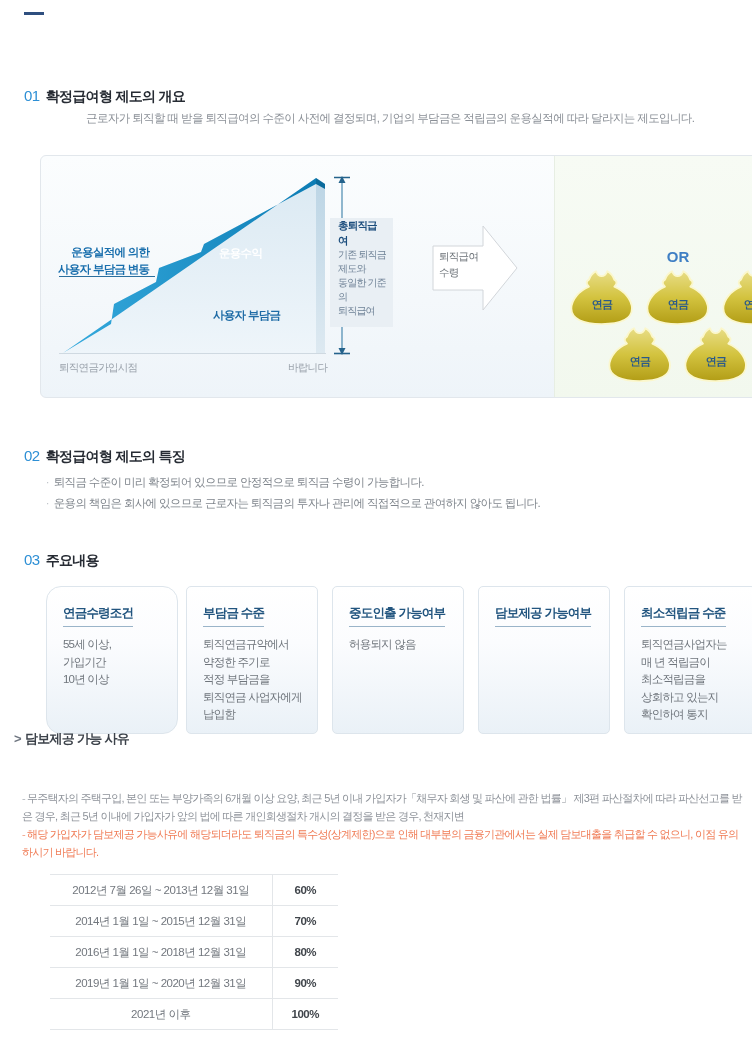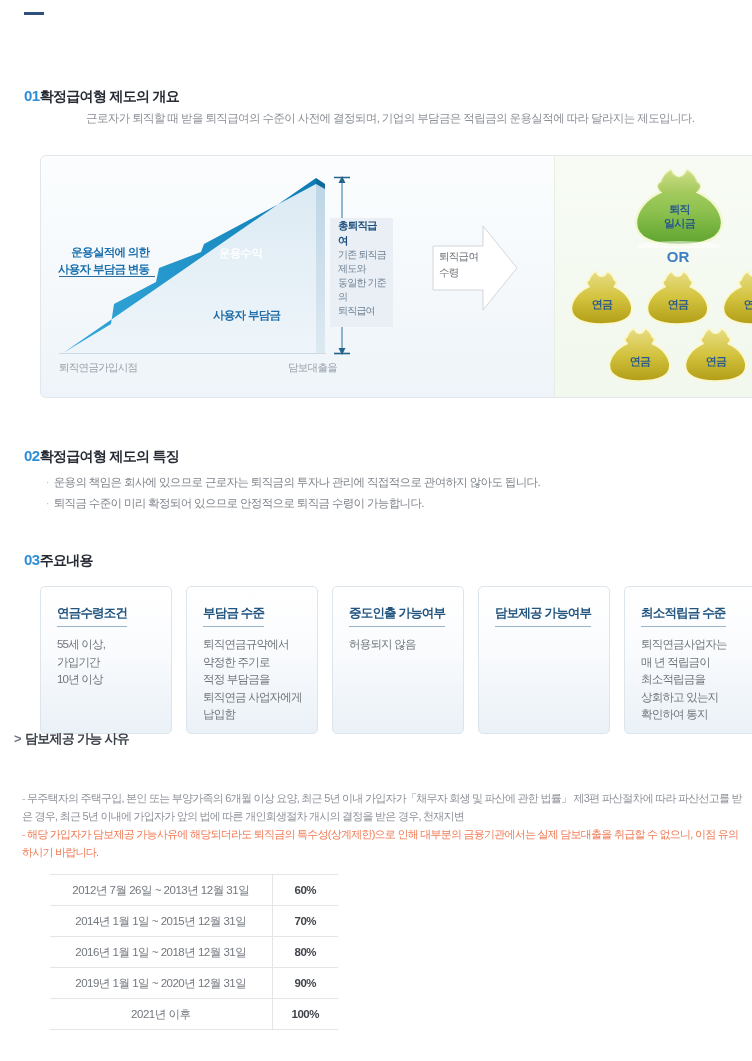--- a/index.html
+++ b/index.html
@@ -19,22 +19,22 @@
   .page-title {
     position: absolute; left: 24px; top: 18px;
     font-size: 19px; font-weight: bold; letter-spacing: -0.7px;
     color: #1c2f50; white-space: nowrap;
   }
   .page-title .accent { color: #1764b0; }
 
   
   .sec-head { position: absolute; white-space: nowrap; }
   .sec-num {
-    font-size: 15px; font-weight: bold; color: #2d8fd5;
-    letter-spacing: -0.5px; 
+    font-size: 15px; font-weight: normal; color: #2d8fd5;
+    letter-spacing: -0.5px; margin-right: 6px;
   }
   .sec-title {
     font-size: 14px; font-weight: bold; color: #262b33;
     letter-spacing: -0.7px;
   }
 
   .sec-desc {
     position: absolute; font-size: 11.5px; color: #8a8f96;
     letter-spacing: -0.6px; white-space: nowrap;
   }
@@ -213,61 +213,41 @@
         <path d="M301,199 L297.5,192 L304.5,192 Z" fill="#25638c"></path>
         <line x1="293" y1="21.5" x2="309" y2="21.5" stroke="#25638c" stroke-width="1.6"></line>
         <line x1="293" y1="197.5" x2="309" y2="197.5" stroke="#25638c" stroke-width="1.6"></line>
       </svg>
 
       <div class="lbl lbl-var" style="white-space:pre-line;">운용실적에 의한
 사용자 부담금 변동</div>
       <div class="lbl lbl-yield">운용수익</div>
       <div class="lbl lbl-contrib">사용자 부담금</div>
       <div class="lbl lbl-axis-l">퇴직연금가입시점</div>
-      <div class="lbl lbl-axis-r">담보대출을</div>
+      <div class="lbl lbl-axis-r">바랍니다</div>
 
       <div class="brace-box">
         <div class="bb-title">총퇴직급여</div>
         <div class="bb-body" style="white-space:pre-line;">기존 퇴직금
 제도와
 동일한 기준의
 퇴직급여</div>
       </div>
     </div>
 
     <div class="arrow-wrap" style="left:390px; top:68px;">
       <svg width="90" height="88" viewBox="0 0 90 88">
         <path d="M2,22 L52,22 L52,2 L86,44 L52,86 L52,66 L2,66 Z" fill="#ffffff" stroke="#d2d6da" stroke-width="1"></path>
       </svg>
       <div class="arrow-text" style="white-space:pre-line;">퇴직급여
 수령</div>
     </div>
 
     <div class="diagram-right">
 
-      <div class="bag" style="left:72px; top:12px; width:105px; height:80px;">
-        <svg width="105" height="80" viewBox="0 0 105 80">
-          <defs>
-            <linearGradient id="gGreen" x1="0" y1="0" x2="0" y2="1">
-              <stop offset="0%" stop-color="#b9d66b"></stop>
-              <stop offset="55%" stop-color="#8dc14f"></stop>
-              <stop offset="100%" stop-color="#5da32e"></stop>
-            </linearGradient>
-            <linearGradient id="gGreenNeck" x1="0" y1="0" x2="0" y2="1">
-              <stop offset="0%" stop-color="#cfe08a"></stop>
-              <stop offset="100%" stop-color="#a6c95e"></stop>
-            </linearGradient>
-          </defs>
-          <path d="M34,14 C36,8 40,4 44,2 C46,7 50,9 52,9 C54,9 58,7 60,2 C64,4 68,8 70,14 C76,17 72,22 70,24 C84,30 95,42 95,55 C95,70 78,77 52,77 C26,77 9,70 9,55 C9,42 20,30 34,24 C32,22 28,17 34,14 Z" fill="url(#gGreen)" stroke="#f2f7cf" stroke-width="2.4" stroke-linejoin="round"></path>
-          <path d="M34,14 C36,8 40,4 44,2 C46,7 50,9 52,9 C54,9 58,7 60,2 C64,4 68,8 70,14 C76,17 72,22 70,24 L34,24 C32,22 28,17 34,14 Z" fill="url(#gGreenNeck)" opacity="0.85"></path>
-          <ellipse cx="52" cy="78" rx="42" ry="5" fill="#ffffff" opacity="0.55"></ellipse>
-        </svg>
-        <div class="bag-label" style="top:34px; white-space:pre-line;">퇴직
-일시금</div>
-      </div>
 
       <div class="or-text">OR</div>
 
       <div class="bag" style="left:10px; top:113px; width:74px; height:58px;">
         <svg width="74" height="58" viewBox="0 0 105 80">
           <defs>
             <linearGradient id="gGold" x1="0" y1="0" x2="0" y2="1">
               <stop offset="0%" stop-color="#e8dd86"></stop>
               <stop offset="50%" stop-color="#d3c33f"></stop>
               <stop offset="100%" stop-color="#b29d16"></stop>
@@ -303,30 +283,30 @@
         <div class="bag-label" style="top:28px;">연금</div>
       </div>
 
     </div>
   </div>
 
   <div class="sec-head" style="left:24px; top:447px;">
     <span class="sec-num">02</span><span class="sec-title">확정급여형 제도의 특징</span>
   </div>
   <div class="bullets">
+    <div class="bullet"><span class="dot">·</span><span>퇴직금 수준이 미리 확정되어 있으므로 안정적으로 퇴직금 수령이 가능합니다.</span></div>
     <div class="bullet"><span class="dot">·</span><span>운용의 책임은 회사에 있으므로 근로자는 퇴직금의 투자나 관리에 직접적으로 관여하지 않아도 됩니다.</span></div>
-    <div class="bullet"><span class="dot">·</span><span>퇴직금 수준이 미리 확정되어 있으므로 안정적으로 퇴직금 수령이 가능합니다.</span></div>
   </div>
 
   <div class="sec-head" style="left:24px; top:551px;">
     <span class="sec-num">03</span><span class="sec-title">주요내용</span>
   </div>
 
   <div class="cards">
-    <div class="card" style="left:0px;">
+    <div class="card" style="left:6px;border-radius:15px;">
       <div class="card-title">연금수령조건</div>
       <div class="card-body">55세 이상,
 가입기간
 10년 이상</div>
     </div>
     <div class="card" style="left:146px;">
       <div class="card-title">부담금 수준</div>
       <div class="card-body">퇴직연금규약에서
 약정한 주기로
 적정 부담금을

